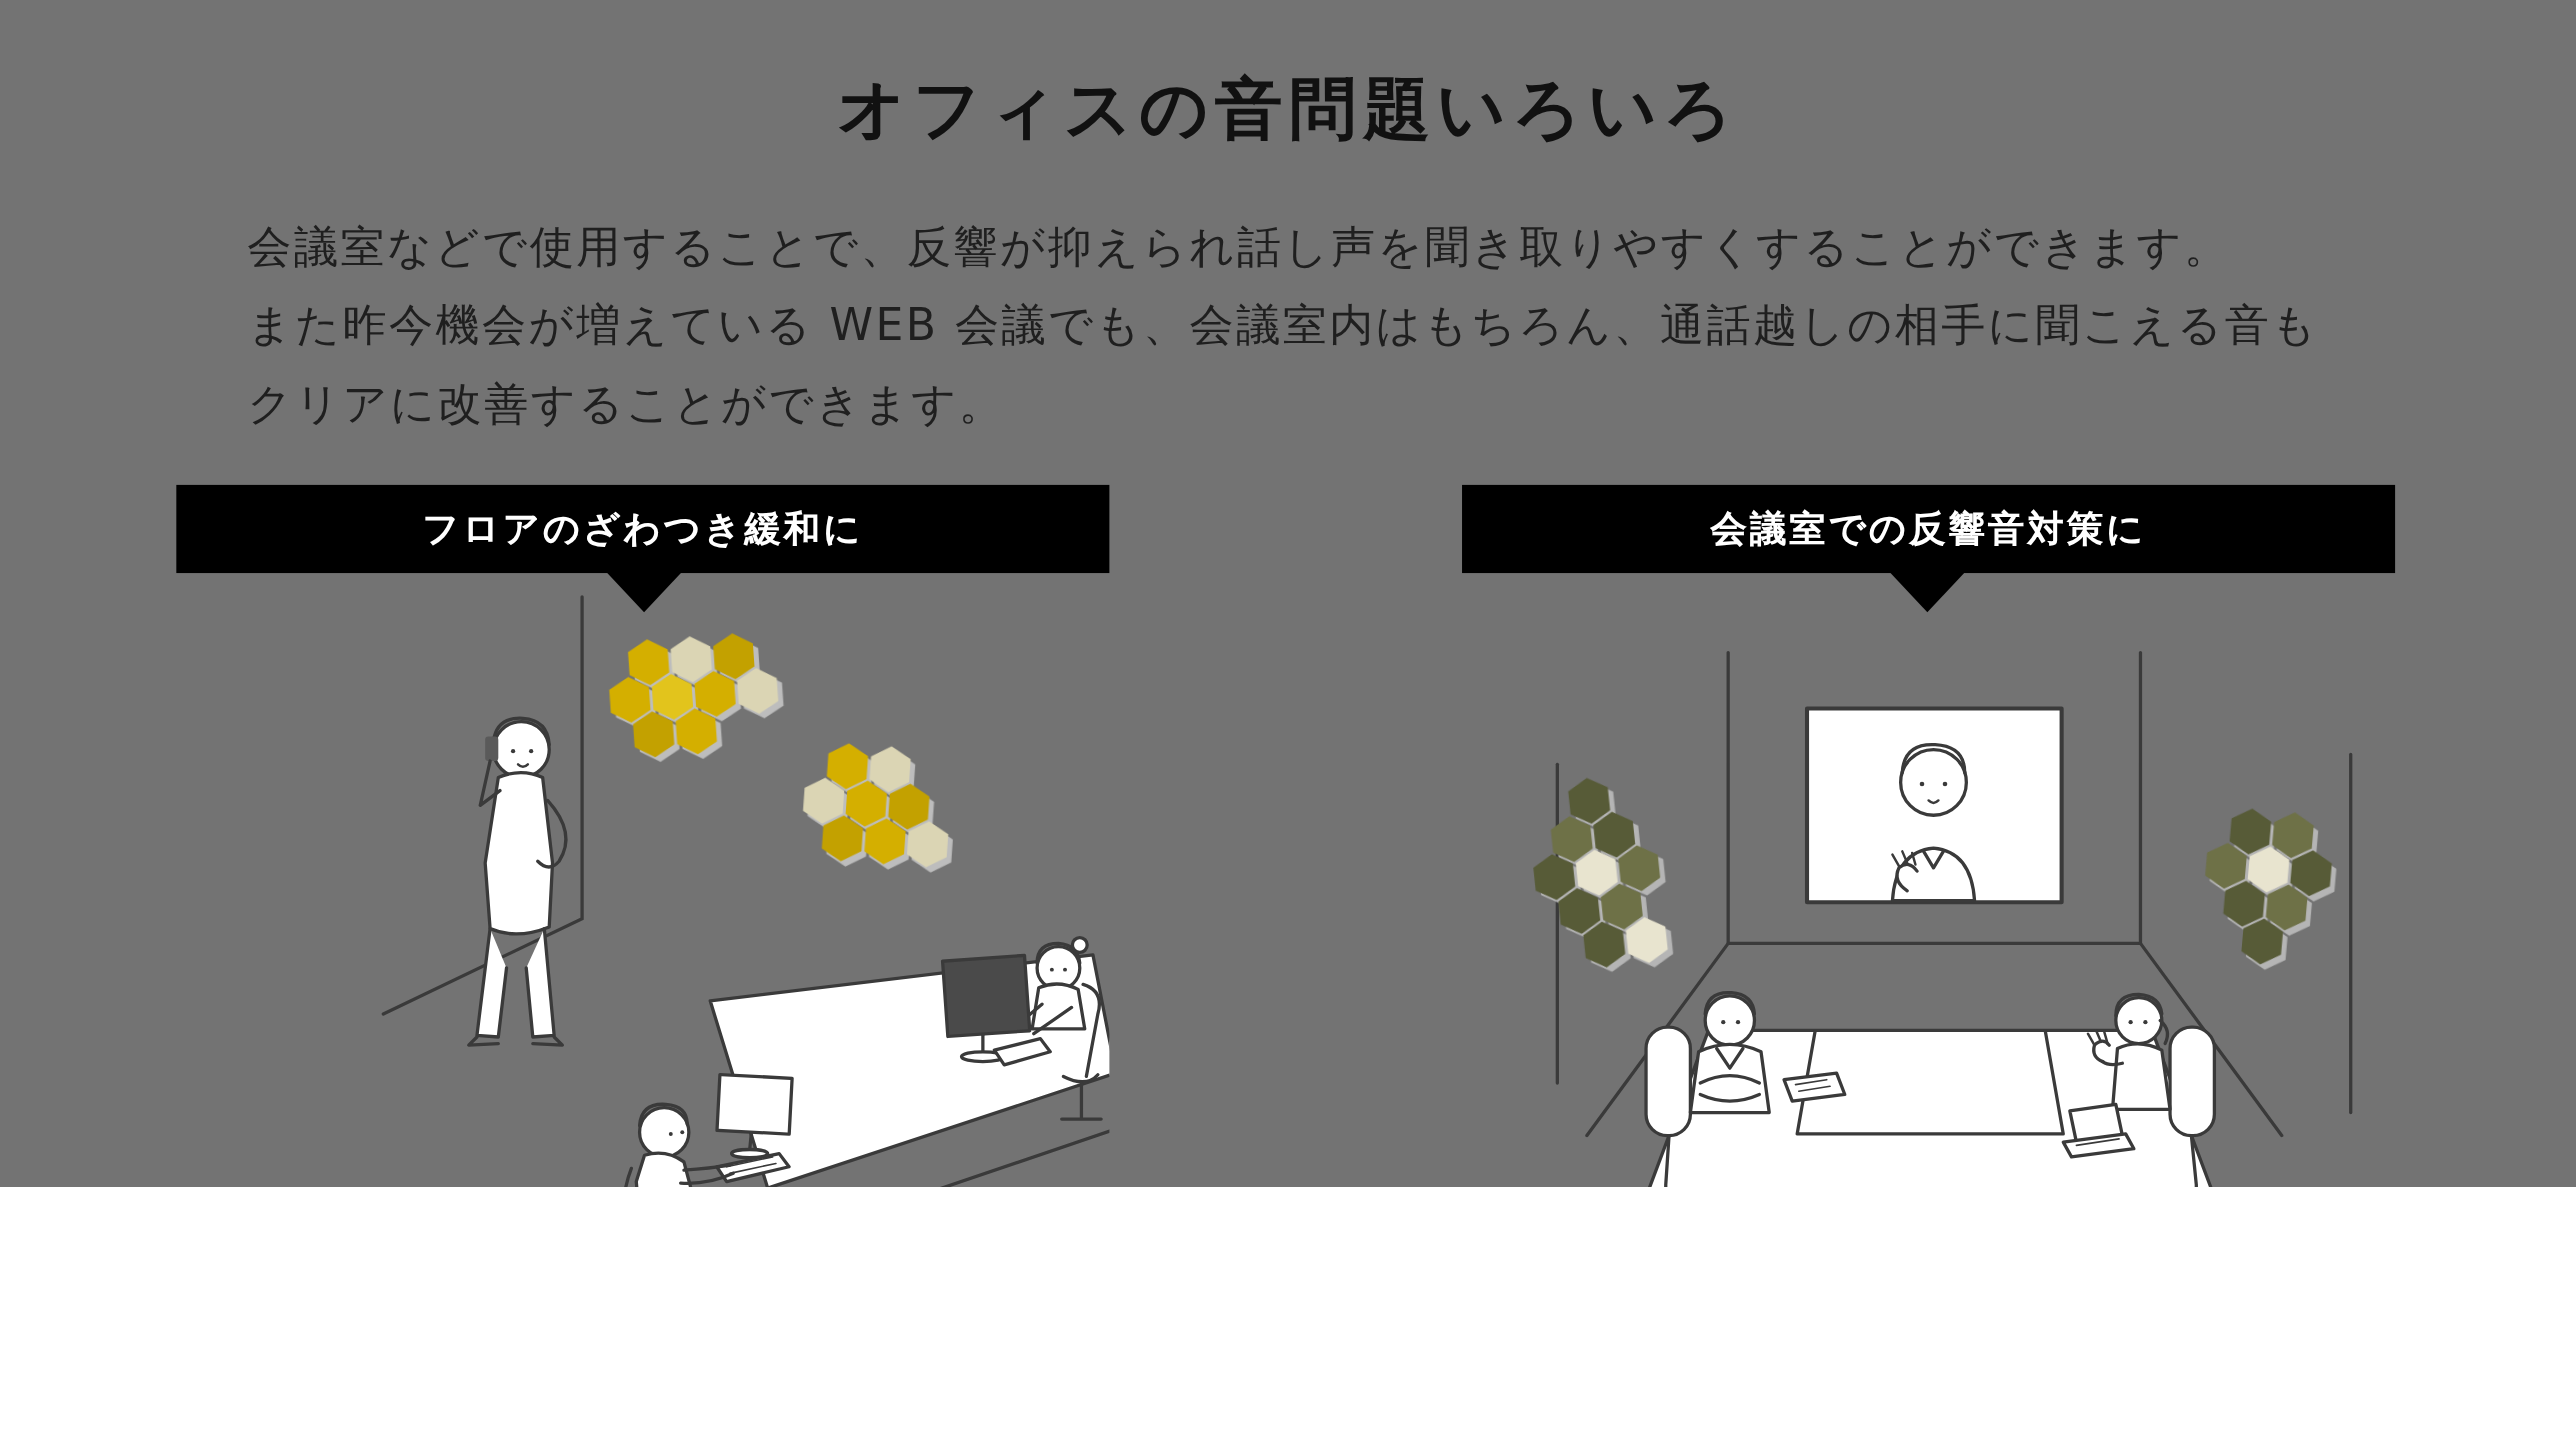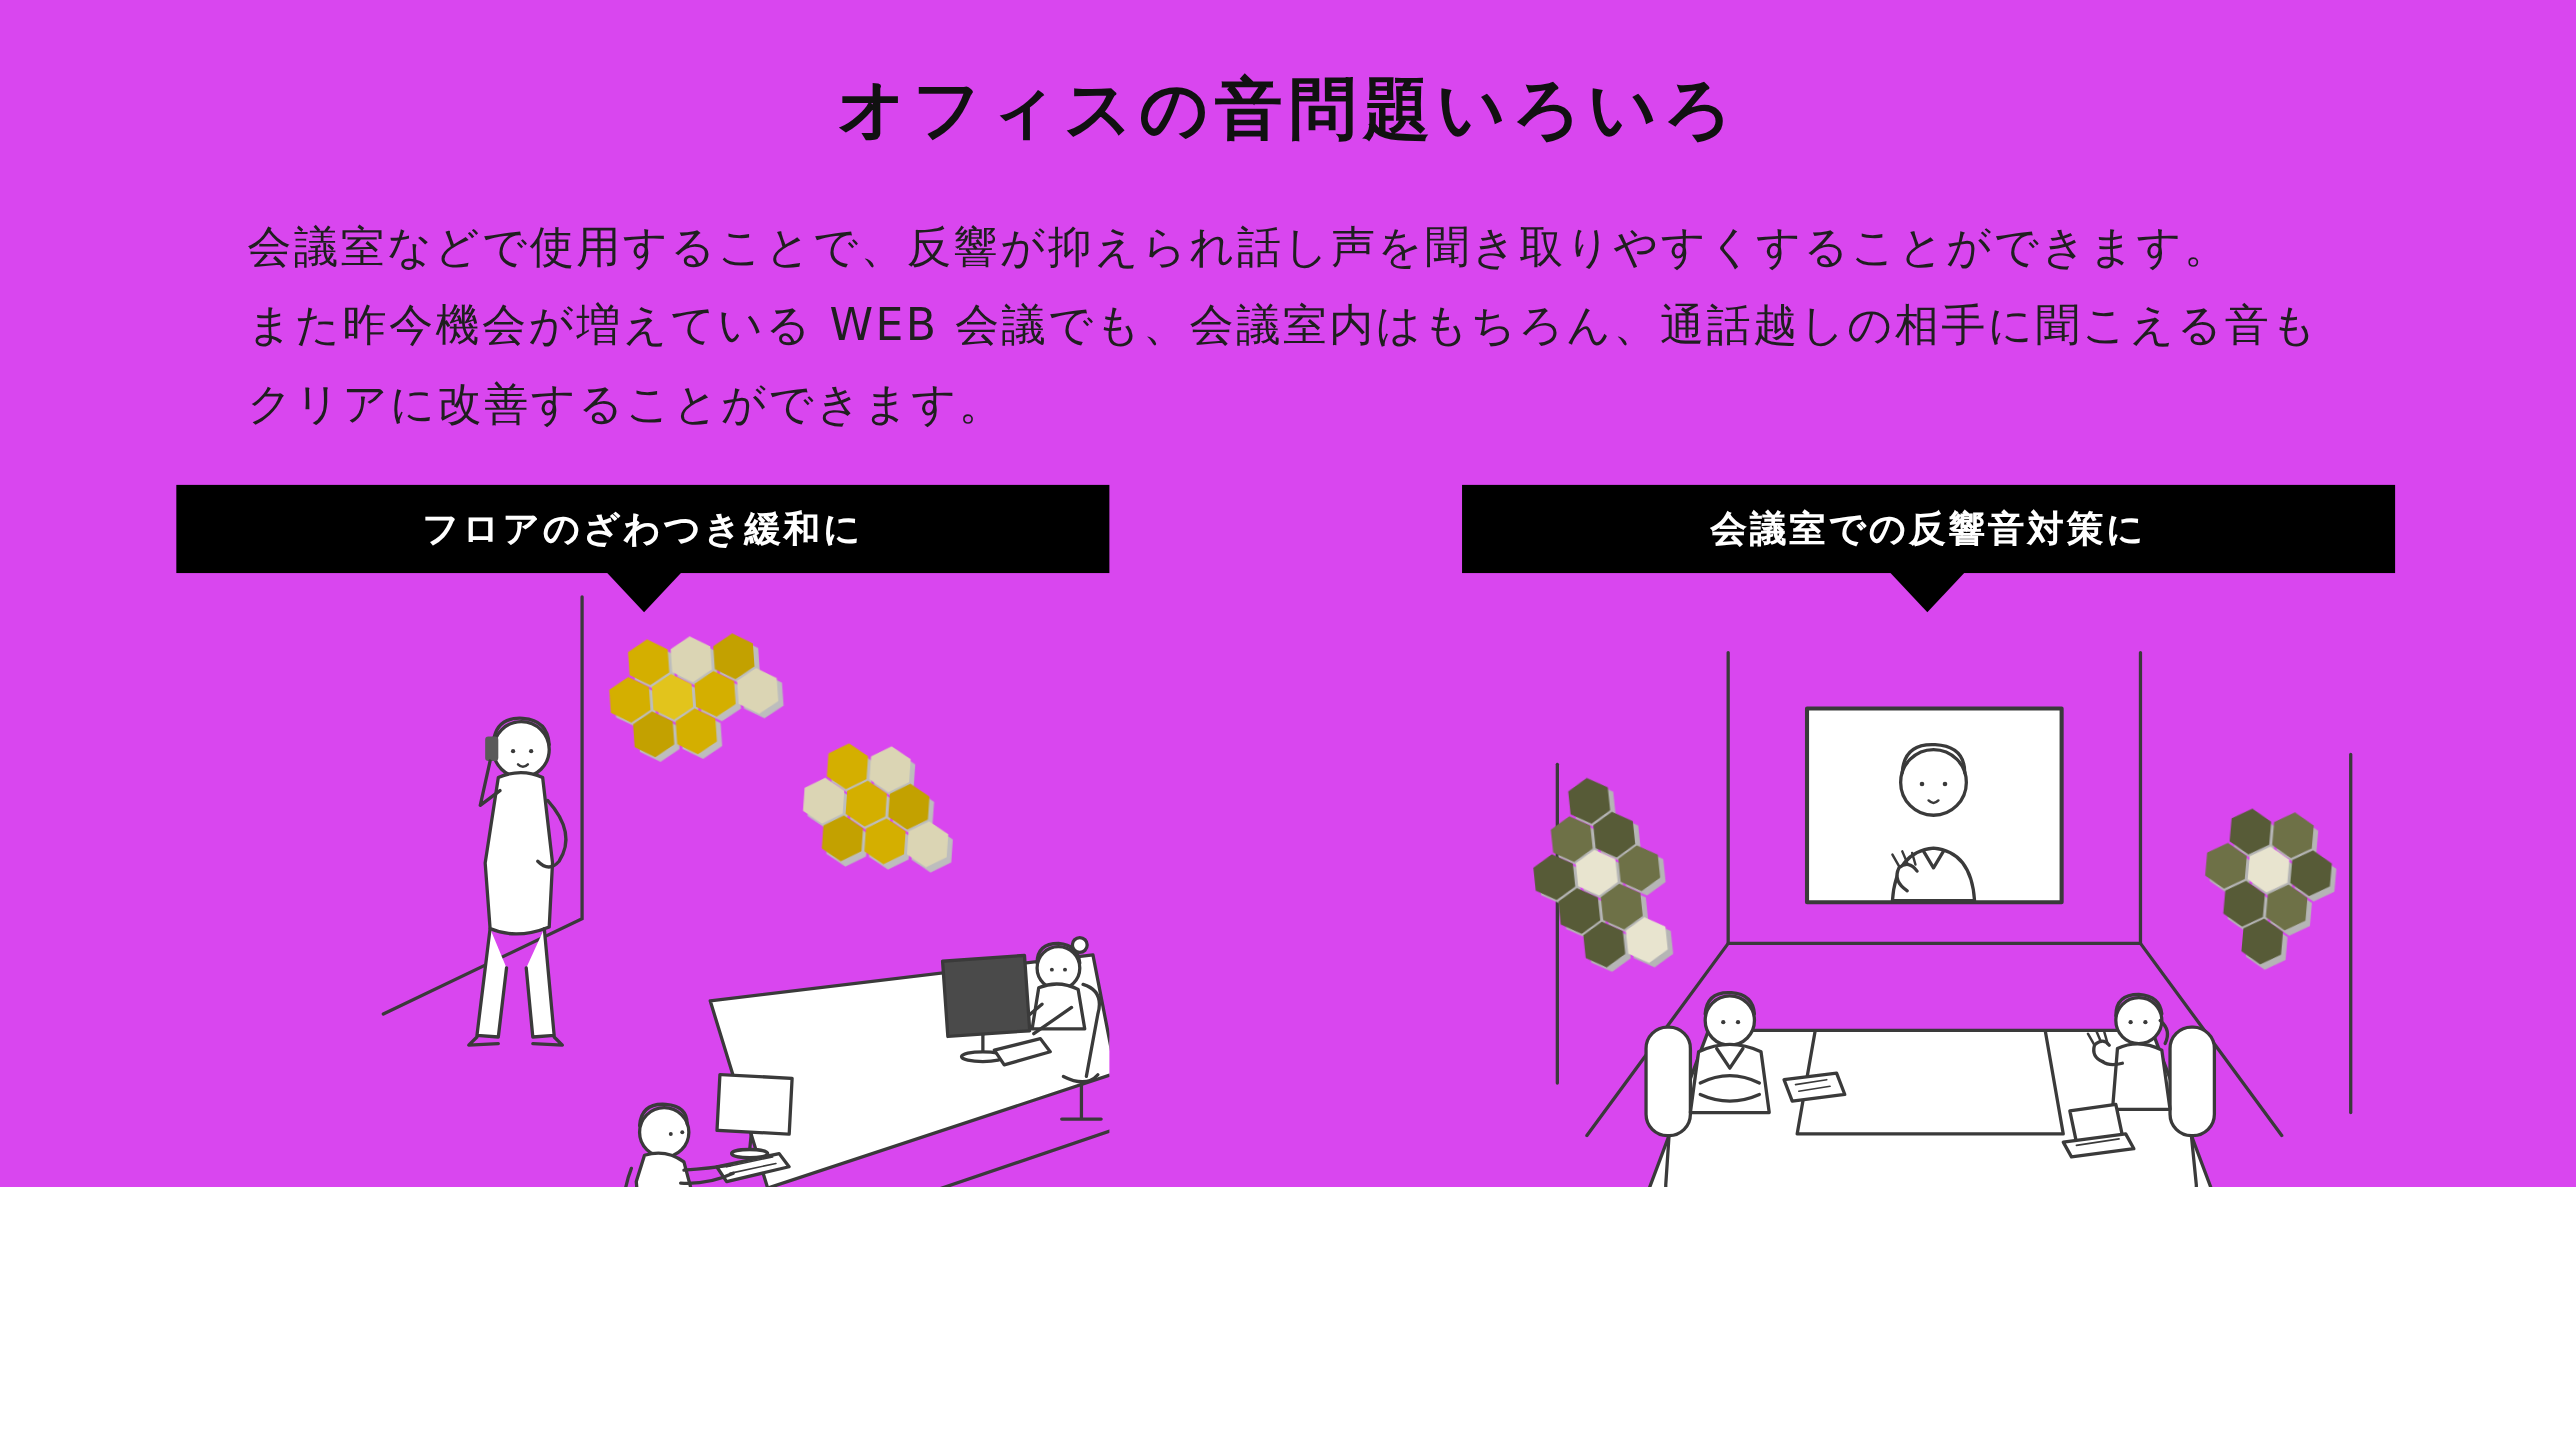--- a/index.html
+++ b/index.html
@@ -4,21 +4,21 @@
 <style>
   html, body {
     margin: 0; padding: 0;
     background: #ffffff;
     font-family: "DejaVu Sans", "Liberation Sans", sans-serif;
   }
   .viewport {
     position: relative;
     width: 2576px; height: 1187px;
     overflow: hidden;
-    background: #d946ef;
+    background: #737373;
   }
   .stage {
     position: absolute; top: 0; left: 0;
     width: 1052px; height: 592px;
     transform: scale(2.44898);
     transform-origin: 0 0;
   }
   .page-title {
     position: absolute; top: 27px; left: 0;
     width: 100%; text-align: center;

